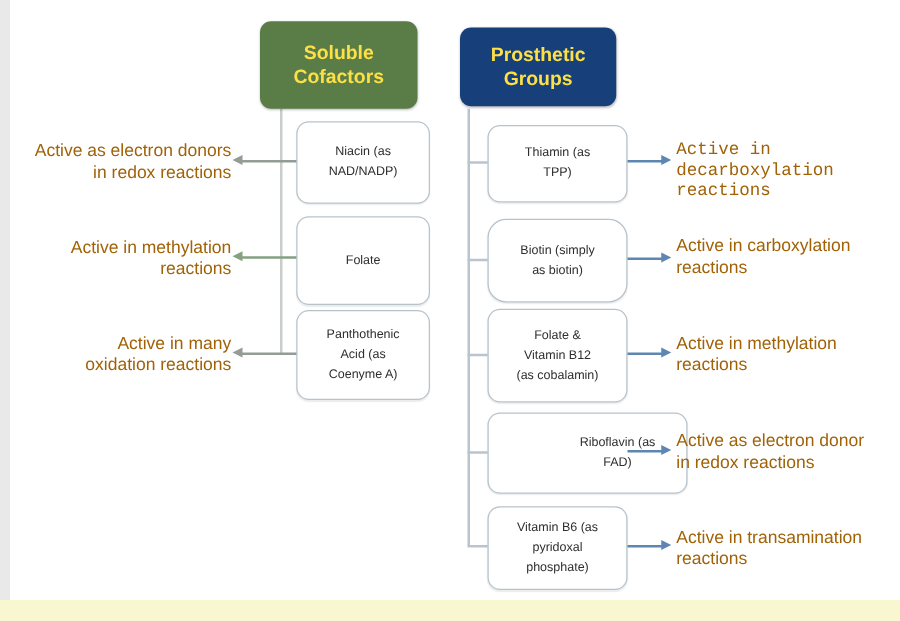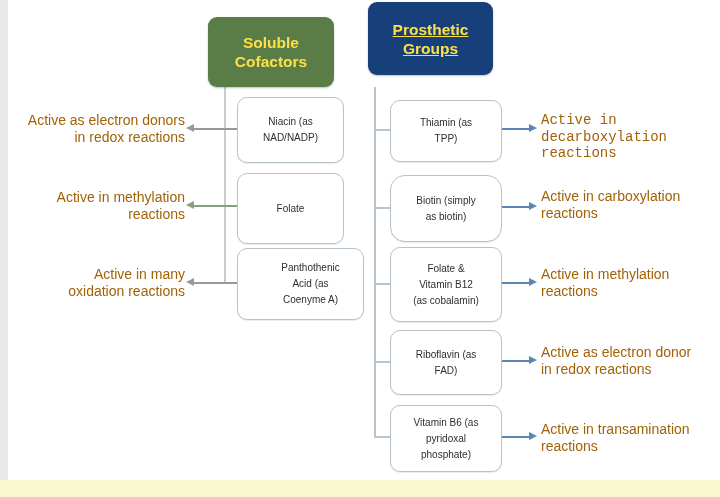--- a/index.html
+++ b/index.html
@@ -47,38 +47,38 @@
 <div id="canvas">
 
   <div class="edge-strip" style="background: rgb(233, 233, 233);"></div>
   <div class="bottom-strip" style="background: rgb(248, 247, 208);"></div>
 
   <div class="trunk" style="left: 224px; top: 87px; height: 196px; background: rgb(201, 205, 201);"></div>
   <div class="trunk" style="left: 374px; top: 87px; height: 350px; background: rgb(186, 196, 207);"></div>
 
   <div class="header-box" style="left: 208px; top: 17px; width: 126px; height: 70px; background: rgb(90, 124, 70);">Soluble
 Cofactors</div>
-  <div class="header-box" style="left: 368px; top: 2px; width: 125px; height: 73px; background: rgb(23, 64, 123); text-decoration: underline;">Prosthetic
+  <div class="header-box" style="left: 368px; top: 22px; width: 125px; height: 63px; background: rgb(23, 64, 123);">Prosthetic
 Groups</div>
 
   <div class="label right-align" style="right:535px;top:112px;width:180px;">Active as electron donors
 in redox reactions</div>
   <div class="arrow to-left" style="left: 193px; top: 128px; width: 45px; --arrow: #939c95;"></div>
   <div class="node-box" style="left: 237px; top: 97px; width: 105px; height: 64px; --box-border: #b7c3cb;">Niacin (as
 NAD/NADP)</div>
 
   <div class="label right-align" style="right:535px;top:189px;width:180px;">Active in methylation
 reactions</div>
   <div class="arrow to-left" style="left: 193px; top: 205px; width: 45px; --arrow: #85a181;"></div>
   <div class="node-box" style="left: 237px; top: 173px; width: 105px; height: 69px; --box-border: #b7c3cb;">Folate</div>
 
   <div class="label right-align" style="right:535px;top:266px;width:180px;">Active in many
 oxidation reactions</div>
   <div class="arrow to-left" style="left: 193px; top: 282px; width: 45px; --arrow: #939c95;"></div>
-  <div class="node-box" style="left: 237px; top: 248px; width: 105px; height: 70px; padding-left: 20px; --box-border: #b7c3cb;">Panthothenic
+  <div class="node-box" style="left: 237px; top: 248px; width: 105px; height: 70px; --box-border: #b7c3cb;">Panthothenic
 Acid (as
 Coenyme A)</div>
 
   <div class="stub" style="left: 374px; top: 129px; width: 16px; background: rgb(186, 196, 207);"></div>
   <div class="node-box" style="left: 390px; top: 100px; width: 110px; height: 60px; --box-border: #b7c3cb;">Thiamin (as
 TPP)</div>
   <div class="arrow to-right" style="left: 502px; top: 128px; width: 28px; --arrow: #5e86b2;"></div>
   <div class="label left-align" style="left:541px;top:112px;width:175px;font-family:Liberation Mono, monospace;">Active in decarboxylation
 reactions</div>
 
@@ -91,21 +91,21 @@
 
   <div class="stub" style="left: 374px; top: 283px; width: 16px; background: rgb(186, 196, 207);"></div>
   <div class="node-box" style="left: 390px; top: 247px; width: 110px; height: 73px; --box-border: #b7c3cb;">Folate &amp;
 Vitamin B12
 (as cobalamin)</div>
   <div class="arrow to-right" style="left: 502px; top: 282px; width: 28px; --arrow: #5e86b2;"></div>
   <div class="label left-align" style="left:541px;top:266px;width:175px;">Active in methylation
 reactions</div>
 
   <div class="stub" style="left: 374px; top: 361px; width: 16px; background: rgb(186, 196, 207);"></div>
-  <div class="node-box" style="left: 390px; top: 330px; width: 110px; height: 63px; --box-border: #b7c3cb;">Riboflavin (as
+  <div class="node-box" style="left: 390px; top: 330px; width: 110px; height: 63px; padding-left: 48px; --box-border: #b7c3cb;">Riboflavin (as
 FAD)</div>
   <div class="arrow to-right" style="left: 502px; top: 360px; width: 28px; --arrow: #5e86b2;"></div>
   <div class="label left-align" style="left:541px;top:344px;width:180px;">Active as electron donor
 in redox reactions</div>
 
   <div class="stub" style="left: 374px; top: 436px; width: 16px; background: rgb(186, 196, 207);"></div>
   <div class="node-box" style="left: 390px; top: 405px; width: 110px; height: 65px; --box-border: #b7c3cb;">Vitamin B6 (as
 pyridoxal
 phosphate)</div>
   <div class="arrow to-right" style="left: 502px; top: 436px; width: 28px; --arrow: #5e86b2;"></div>

